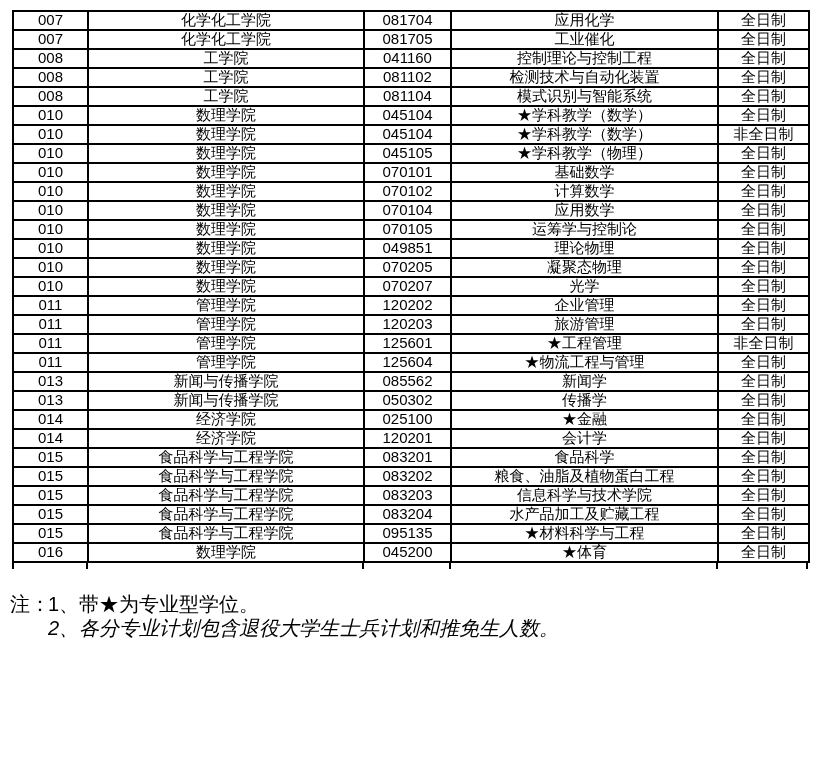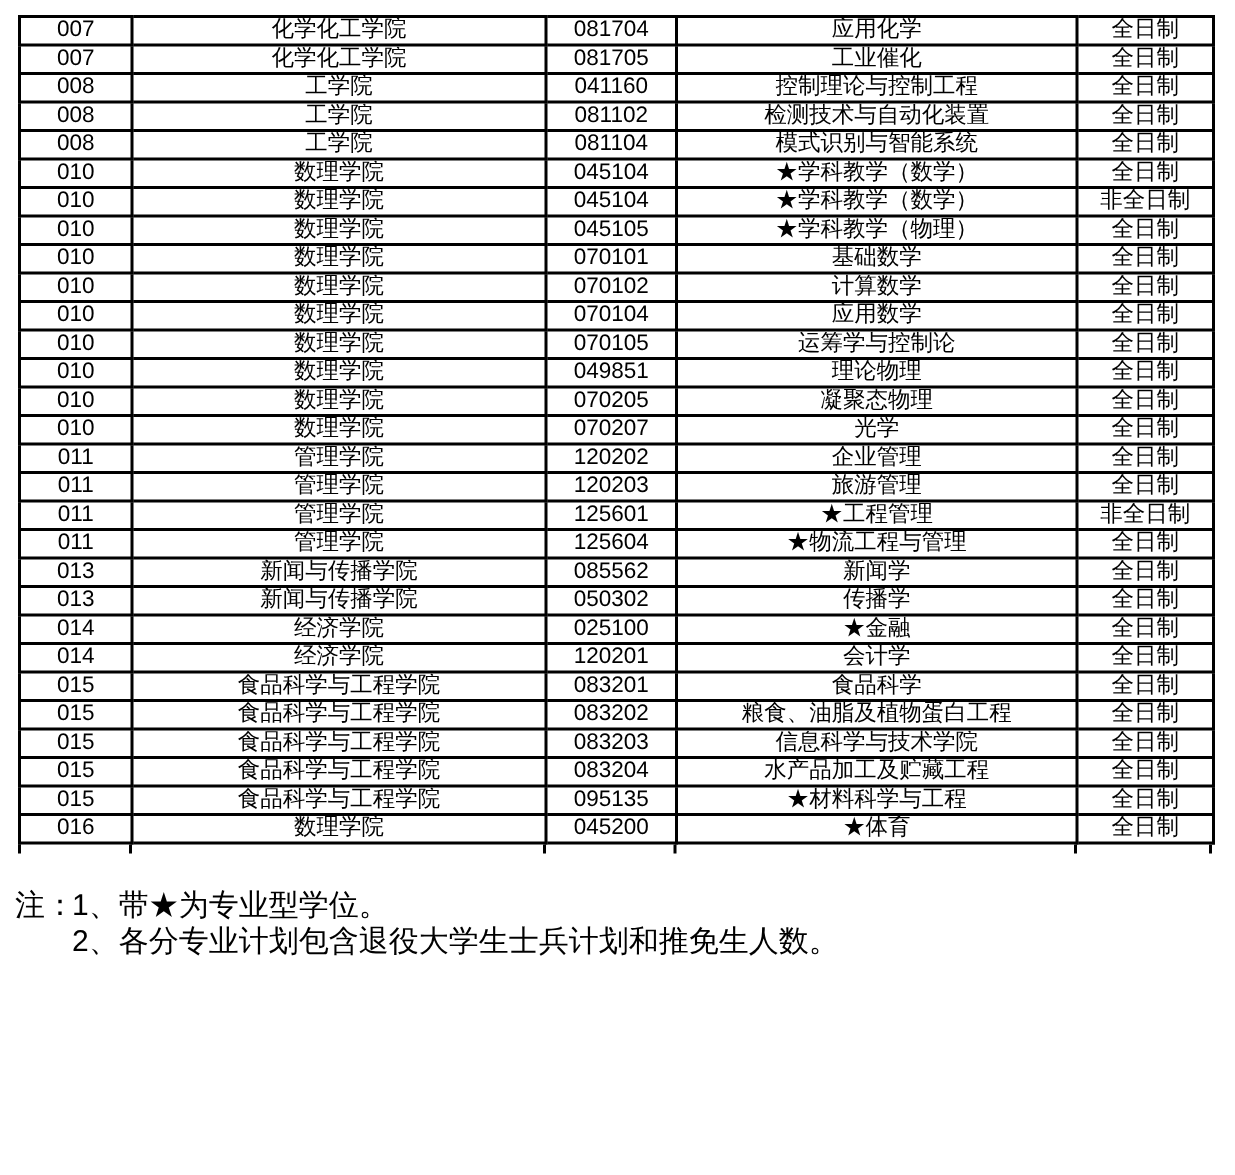--- a/index.html
+++ b/index.html
@@ -54,20 +54,21 @@
   .notes {
     margin: 22px 0 0 10px;
     font-size: 20px;
     line-height: 24px;
   }
   .note-line {
     white-space: nowrap;
   }
   .note-line.indented {
     padding-left: 38px;
+    font-style: italic;
   }
   .note-label {
     display: inline-block;
     width: 38px;
   }
 </style>
 </head>
 <body>
 
 <div class="page">

